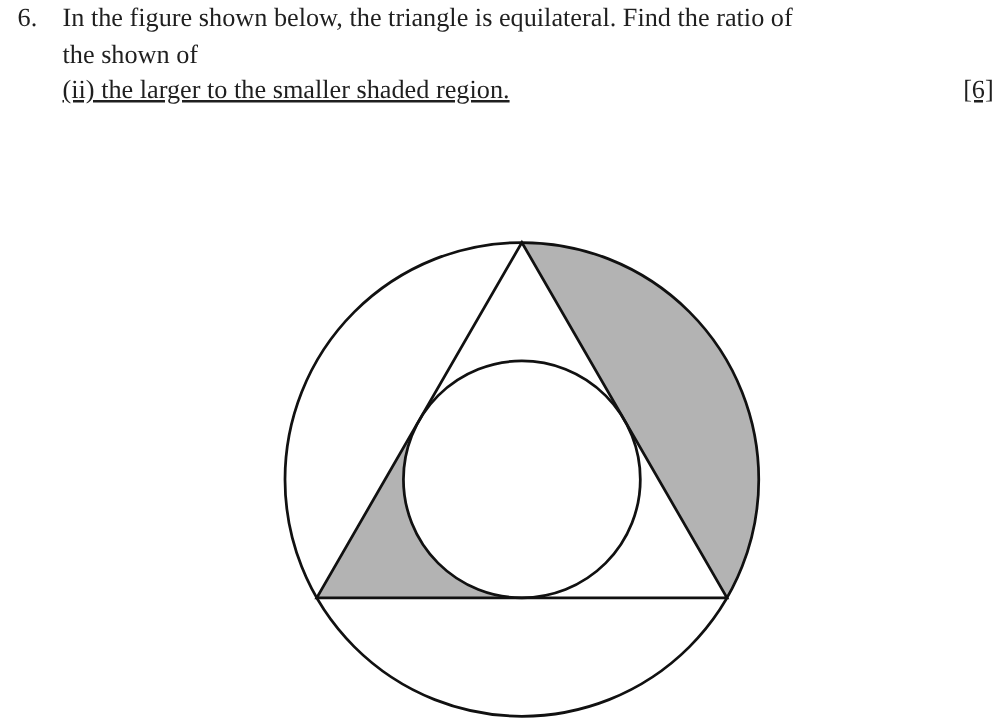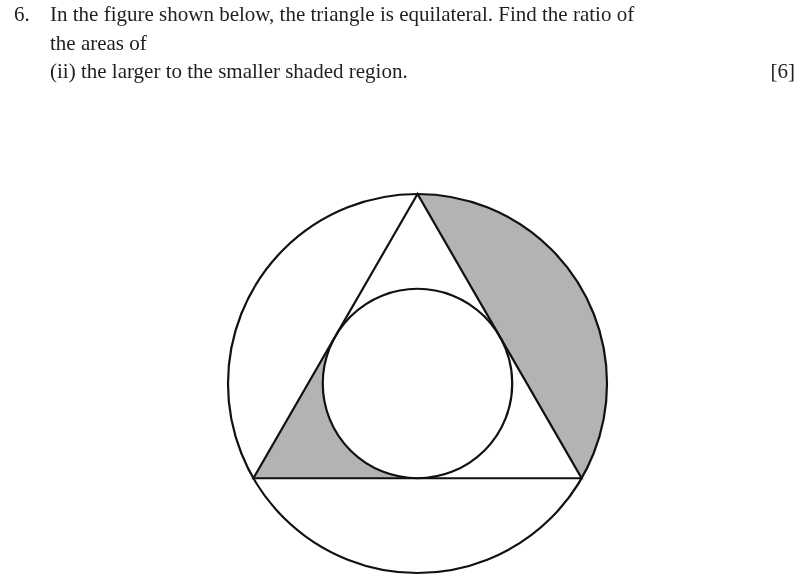--- a/index.html
+++ b/index.html
@@ -35,39 +35,40 @@
     top: 0;
     width: 745px;
     margin-left: 20px;
   }
   .line {
     white-space: nowrap;
   }
   .line-last {
     display: flex;
     justify-content: space-between;
+    text-decoration: underline;
   }
   .figure-wrap {
     position: absolute;
     left: 0;
     top: 0;
     width: 800px;
     height: 582px;
   }
 </style>
 </head>
 <body>
 
 <div class="page">
 
   <div class="problem-text">
     <span class="problem-number">6.</span>
     <div class="text-col">
       <div class="line">In the figure shown below, the triangle is equilateral. Find the ratio of</div>
-      <div class="line">the areas of</div>
+      <div class="line">the shown of</div>
       <div class="line line-last">
         <span>(ii) the larger to the smaller shaded region.</span>
         <span>[6]</span>
       </div>
     </div>
   </div>
 
   <div class="figure-wrap">
     <svg width="800" height="582" viewBox="0 0 800 582" xmlns="http://www.w3.org/2000/svg">
 

